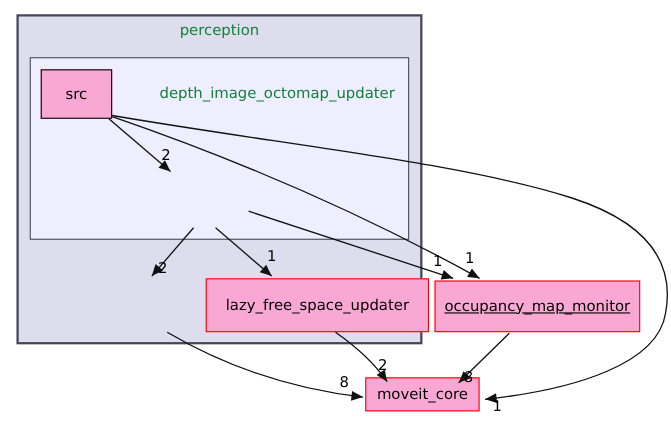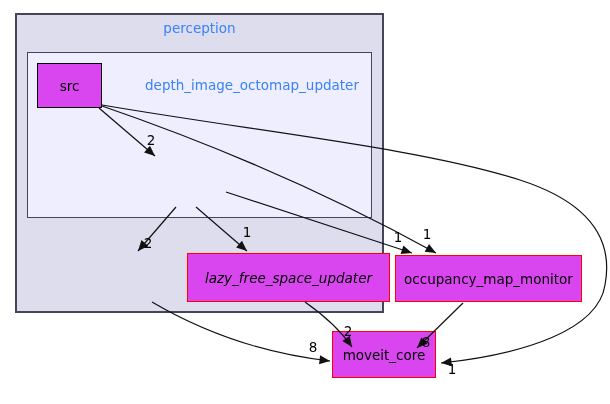--- a/index.html
+++ b/index.html
@@ -6,36 +6,36 @@
   .canvas{
     position:relative;width:610px;height:404px;background:#ffffff;
     font-family:"DejaVu Sans","Liberation Sans",sans-serif;
     color:#000;overflow:hidden;
   }
   .cluster{position:absolute;box-sizing:border-box;border:2px solid #45455a;}
   .cluster.outer{left:15px;top:13px;width:369px;height:300px;background:#ddddee;}
   .cluster.inner{left:27px;top:52px;width:345px;height:166px;background:#eeeeff;border-width:1.5px;}
   .cluster-label{
     position:absolute;font-size:13.5px;line-height:16px;text-align:center;
-    white-space:nowrap;color:#3b82f6;
+    white-space:nowrap;color:#15803d;
   }
   .cluster-label.outer-label{left:15px;top:20px;width:369px;}
   .cluster-label.inner-label{left:145px;top:77px;width:207px;}
   .node{
-    position:absolute;box-sizing:border-box;background:#d946ef;
+    position:absolute;box-sizing:border-box;background:#f9a8d4;
     border:1.5px solid #ff0000;display:flex;align-items:center;justify-content:center;
     font-size:13.5px;white-space:nowrap;cursor:pointer;
   }
   .node.plain{border:1.4px solid #000000;}
   #n-src{left:37px;top:63px;width:65px;height:45px;}
   #n-include{left:153px;top:158px;width:73px;height:49px;}
   #n-mesh{left:67px;top:253px;width:96px;height:49px;}
-  #n-lazy{left:187px;top:253px;width:203px;height:49px;font-style:italic;}
-  #n-occ{left:395px;top:255px;width:187px;height:47px;}
-  #n-moveit{left:332px;top:331px;width:104px;height:47px;}
+  #n-lazy{left:187px;top:253px;width:203px;height:49px;}
+  #n-occ{left:395px;top:255px;width:187px;height:47px;text-decoration:underline;}
+  #n-moveit{left:332px;top:343px;width:104px;height:31px;}
   svg.edge-layer{position:absolute;left:0;top:0;pointer-events:none;}
   .edge{fill:none;stroke:#111111;stroke-width:1.2px;}
   .elabel{font-size:13.5px;fill:#000000;text-anchor:middle;
     font-family:"DejaVu Sans","Liberation Sans",sans-serif;}
 </style>
 </head>
 <body>
 
 <div class="canvas">
 

